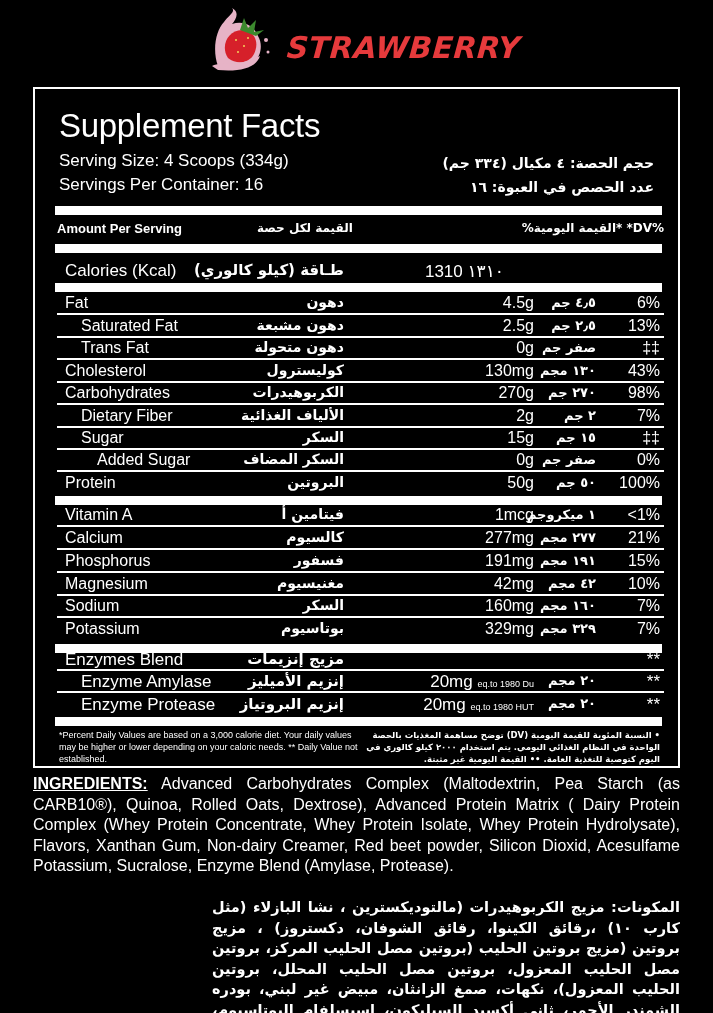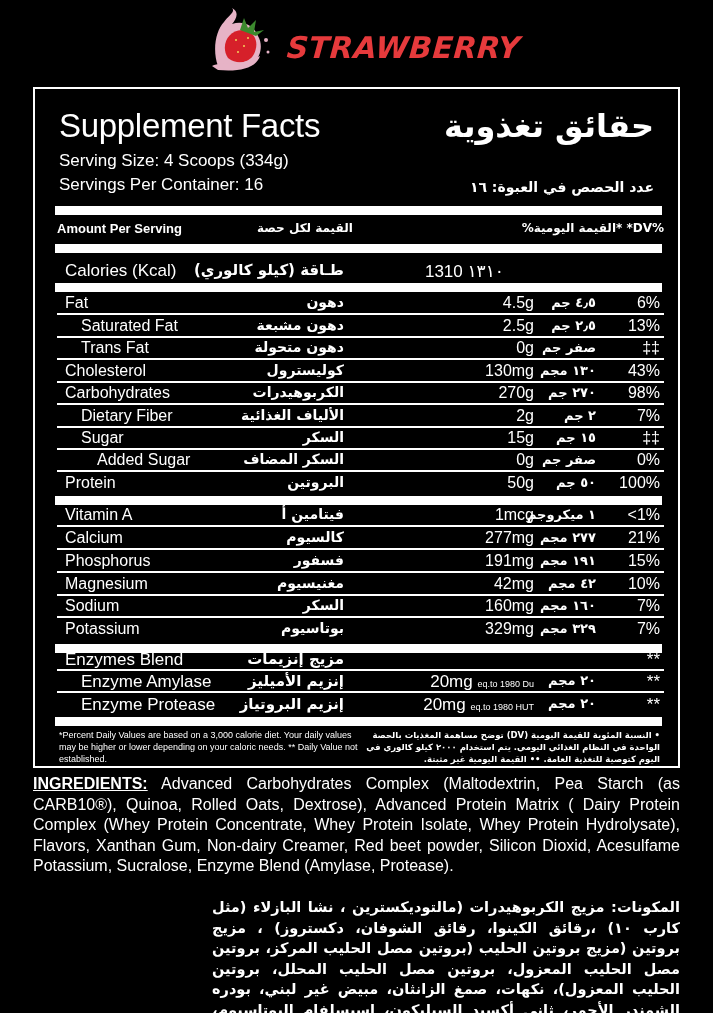--- a/index.html
+++ b/index.html
@@ -58,23 +58,23 @@
       <circle cx="38" cy="32" r="1" fill="#f5d25a"></circle>
     <path d="M2 60 C14 54 28 62 50 50 C46 62 30 66 8 64 Z" fill="#e6b3c6"></path>
     <circle cx="56" cy="34" r="2" fill="#e6b3c6"></circle>
       <circle cx="58" cy="46" r="1.5" fill="#e6b3c6"></circle>
   </svg>
   <div class="flavor">STRAWBERRY</div>
 </div>
 
 <div class="panel">
   <div class="title-en">Supplement Facts</div>
-  <div class="title-ar">حقائق تغذوية</div>
   <div class="sub-en" style="top:62px">Serving Size: 4 Scoops (334g)</div>
   <div class="sub-en" style="top:86px">Servings Per Container: 16</div>
+  <div class="sub-ar" style="top:66px">حجم الحصة: ٤ مكيال (٣٣٤ جم)</div>
   <div class="sub-ar" style="top:90px">عدد الحصص في العبوة: ١٦</div>
 
   <div class="bar thick" style="top:117px"></div>
   <div class="aps">
     <span class="a">Amount Per Serving</span>
     <span class="b">القيمة لكل حصة</span>
     <span class="c">%القيمة اليومية* *DV%</span>
   </div>
   <div class="bar thick" style="top:155px"></div>
 

